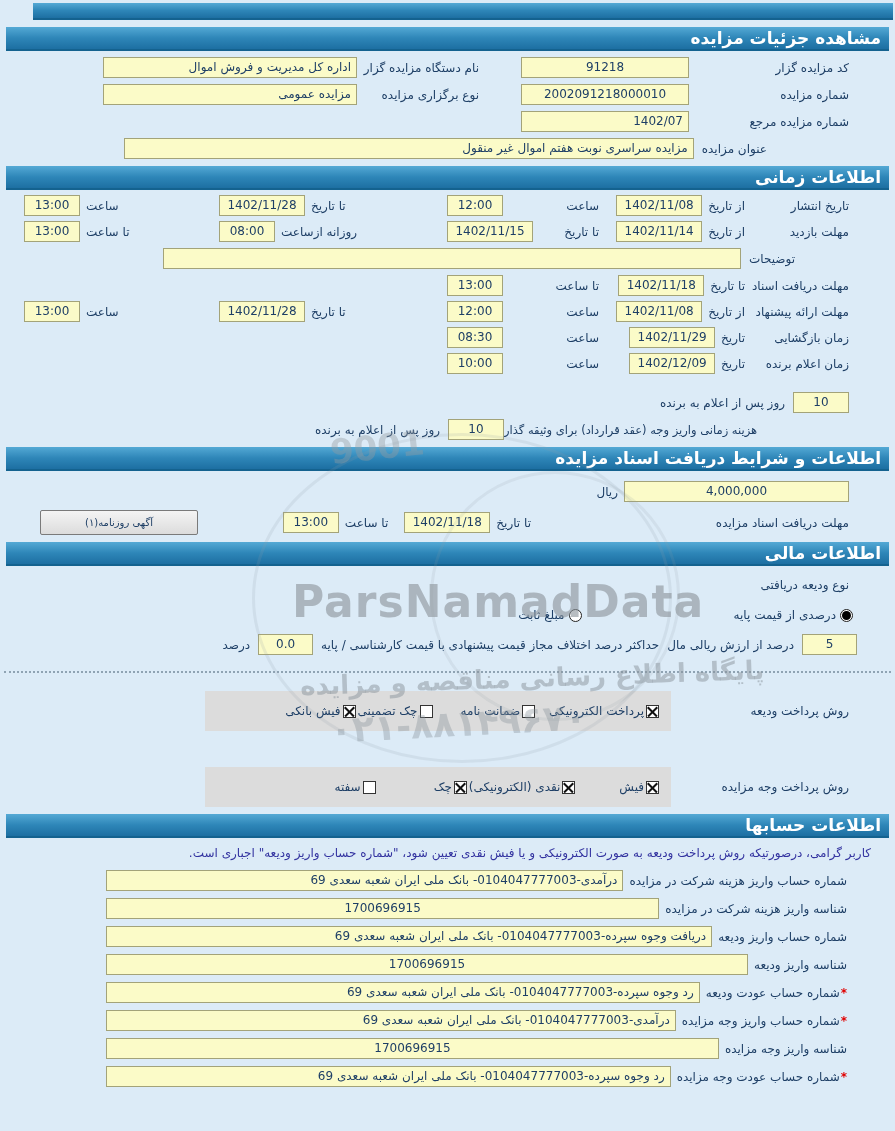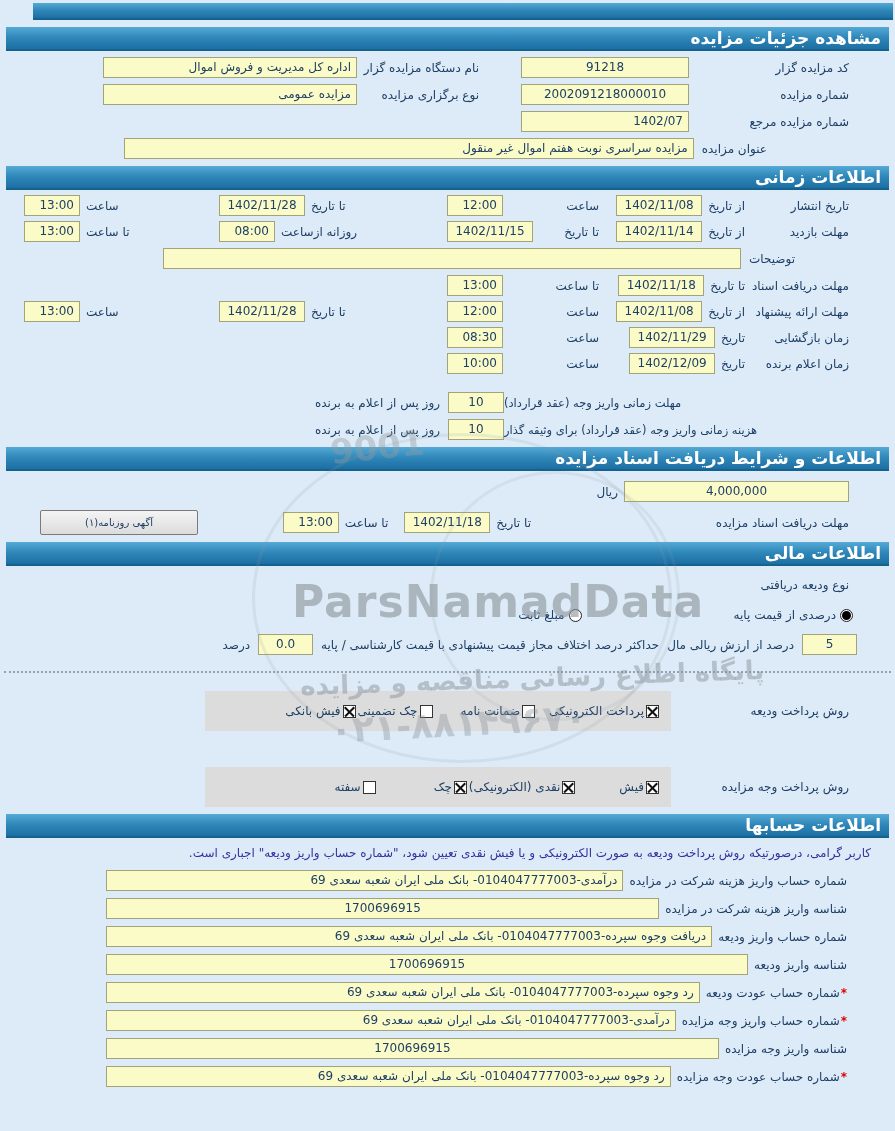--- a/index.html
+++ b/index.html
@@ -47,21 +47,21 @@
   
   .t-row { display:flex; align-items:center; padding:0 46px 0 24px; margin:5px 0; }
   .t-label { width:104px; flex-shrink:0; white-space:nowrap; }
   .cell { display:flex; align-items:center; flex-shrink:0; }
   .cell .sub { margin-left:6px; white-space:nowrap; color:#1e3f66; }
   .cell.a { width:146px; }
   .cell.b { width:168px; justify-content:space-between; padding-left:16px; }
   .cell.c { width:238px; justify-content:flex-end; padding-left:26px; }
   .cell.d { flex:1 1 auto; justify-content:flex-end; }
   .bdate { width:86px; text-align:center; }
-  .btime { width:56px; text-align:right; }
+  .btime { width:56px; text-align:center; }
   .desc-row { padding:0 100px 0 0; margin:6px 0; }
   .desc-row .lbl { margin-left:8px; }
   .w578 { width:578px; }
   .dep-rows { margin-top:18px; }
   .dep-row { padding:0 46px 0 0; margin:6px 0; }
   .dep-label { width:345px; flex-shrink:0; text-align:left; white-space:nowrap; font-size:11.5px; }
   .bdays { width:56px; text-align:center; }
   .suffix { margin-right:8px; white-space:nowrap; }
 
   
@@ -288,21 +288,20 @@
         <span class="ybox bdate">1402/12/09</span>
       </div>
     <div class="cell b">
         <span class="sub">ساعت</span>
         <span class="ybox btime">10:00</span>
       </div>
   </div>
 
   <div class="dep-rows">
     <div class="row dep-row">
-      <div class="dep-label">مهلت زمانی واریز وجه (عقد قرارداد)</div>
       <span class="ybox bdays">10</span>
       <span class="suffix">روز پس از اعلام به برنده</span>
     </div>
     <div class="row dep-row">
       <div class="dep-label">هزینه زمانی واریز وجه (عقد قرارداد) برای وثیقه گذار</div>
       <span class="ybox bdays">10</span>
       <span class="suffix">روز پس از اعلام به برنده</span>
     </div>
   </div>
 

